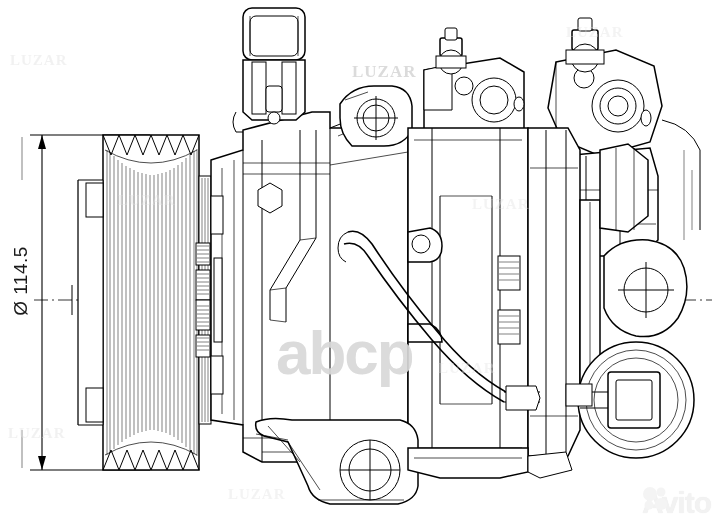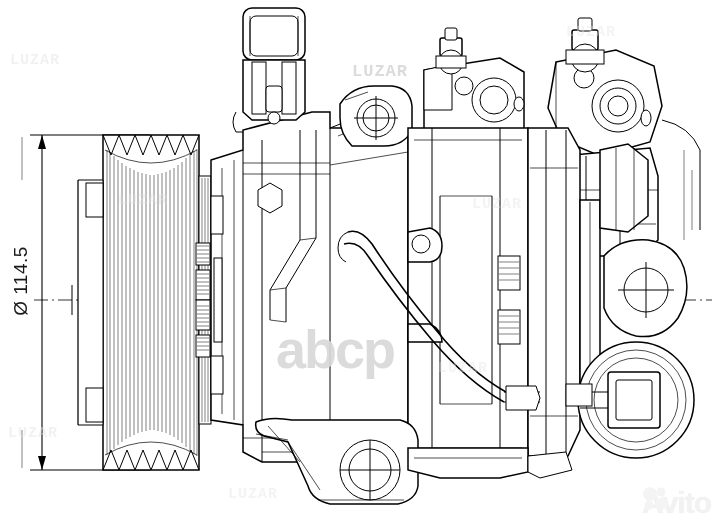--- a/index.html
+++ b/index.html
@@ -2,26 +2,26 @@
 <html><head>
 <meta charset="utf-8">
 <style>
   html,body{margin:0;padding:0;background:#fff;}
   body{width:717px;height:526px;overflow:hidden;font-family:"Liberation Sans",sans-serif;}
   #stage{position:relative;width:717px;height:526px;background:#ffffff;}
   #stage svg{position:absolute;left:0;top:0;}
   .wm-abcp{
     position:absolute;left:276px;top:322px;
     font-family:"Liberation Sans",sans-serif;
-    font-size:54px;font-weight:700;letter-spacing:-2px;
+    font-size:62px;font-weight:700;letter-spacing:-2px;
     color:#d8d8d8;opacity:.92;user-select:none;line-height:1;
   }
   .wm-luzar{
     position:absolute;
-    font-family:Liberation Mono, monospace;
+    font-family:Liberation Serif, serif;
     font-weight:700;color:#e2e2e2;user-select:none;
     white-space:nowrap;letter-spacing:1px;
   }
   .wm-luzar.dark{color:#cfcfcf;}
   .wm-avito{
     position:absolute;right:6px;bottom:6px;
     display:flex;align-items:center;gap:3px;
     user-select:none;
   }
   .wm-avito .txt{

